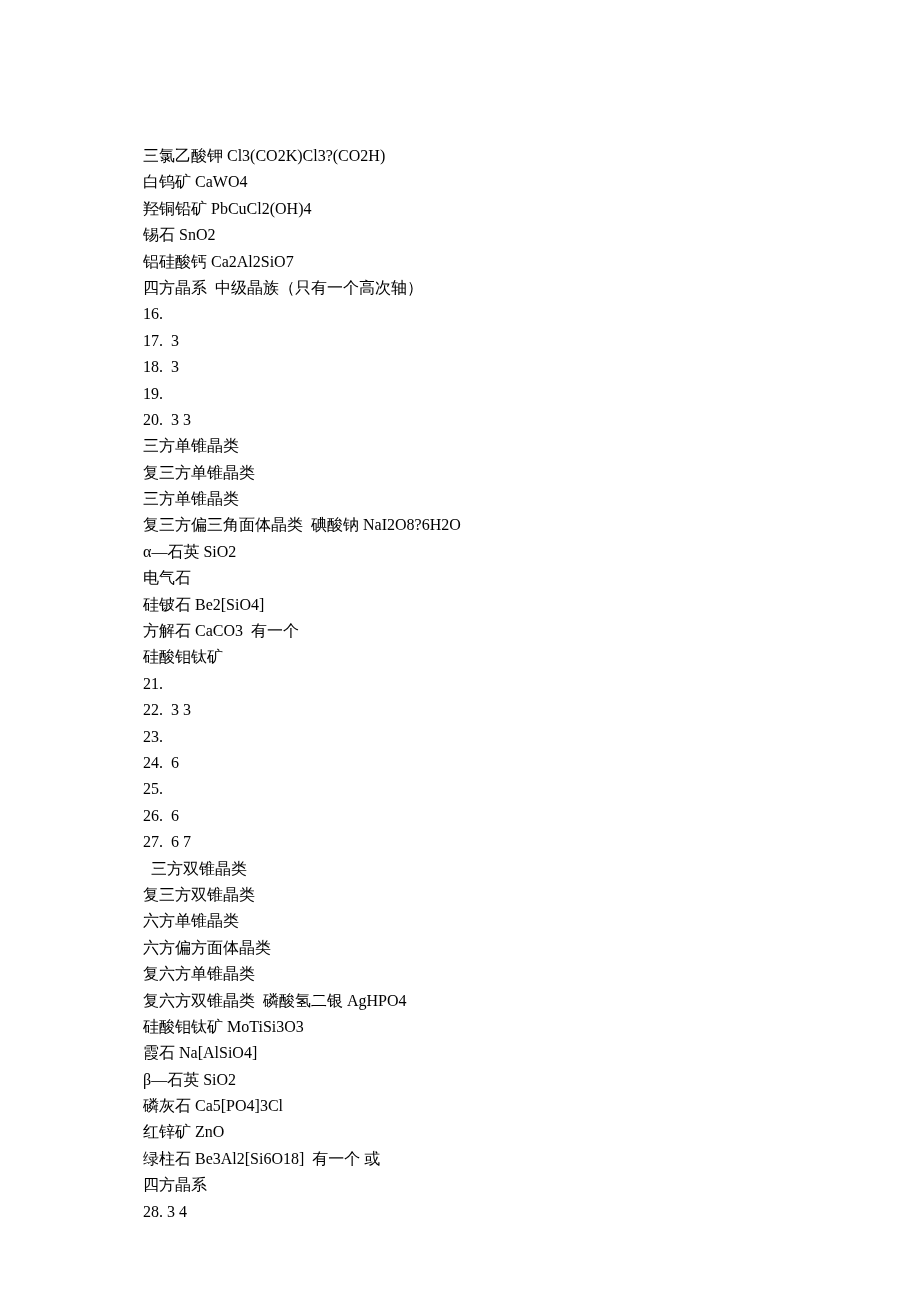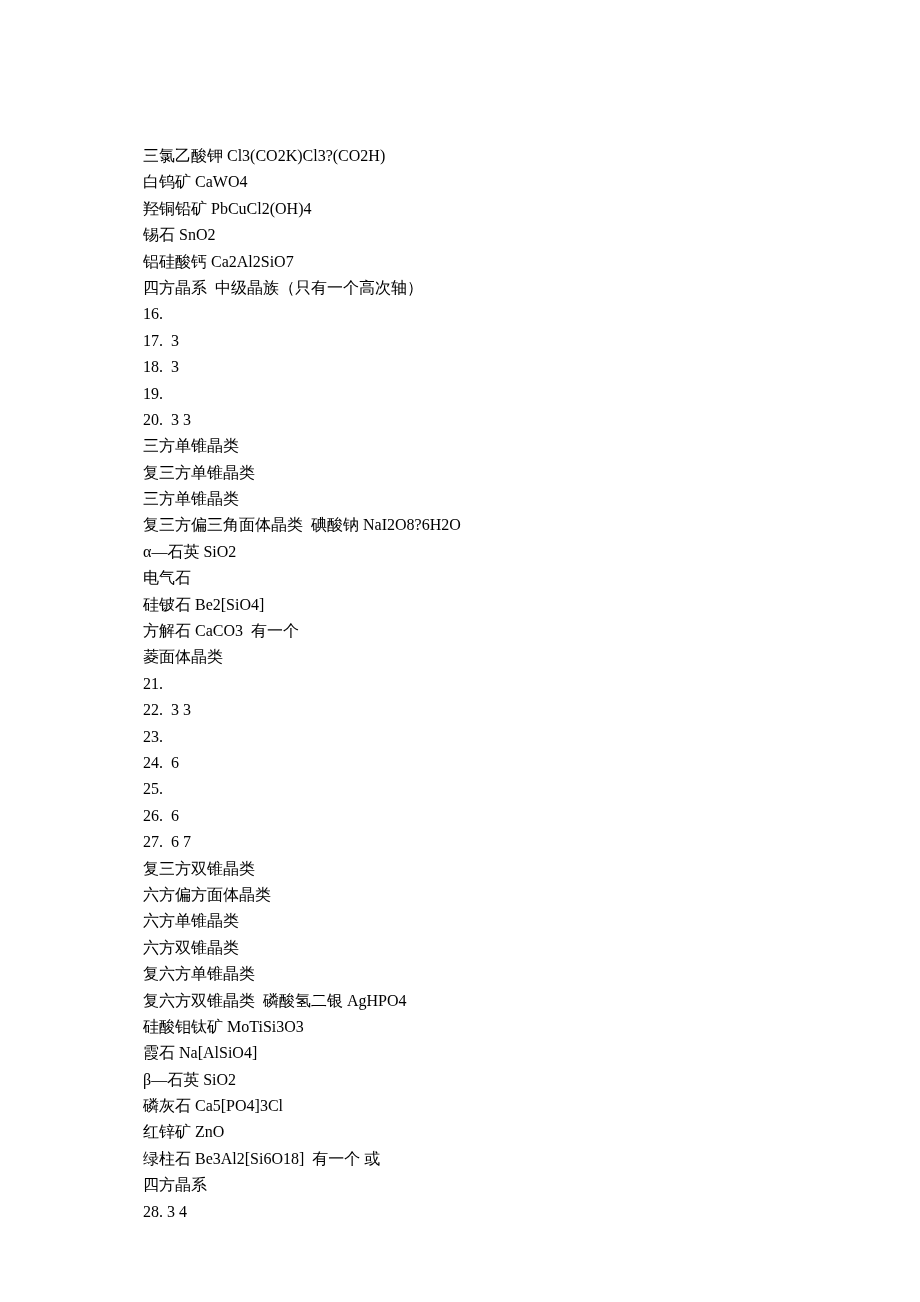--- a/index.html
+++ b/index.html
@@ -37,32 +37,32 @@
   <div class="line">19.</div>
   <div class="line">20.  3 3</div>
   <div class="line">三方单锥晶类</div>
   <div class="line">复三方单锥晶类</div>
   <div class="line">三方单锥晶类</div>
   <div class="line">复三方偏三角面体晶类  碘酸钠 NaI2O8?6H2O</div>
   <div class="line">α—石英 SiO2</div>
   <div class="line">电气石</div>
   <div class="line">硅铍石 Be2[SiO4]</div>
   <div class="line">方解石 CaCO3  有一个</div>
-  <div class="line">菱面体晶类</div>
+  <div class="line">硅酸钼钛矿</div>
   <div class="line">21.</div>
   <div class="line">22.  3 3</div>
   <div class="line">23.</div>
   <div class="line">24.  6</div>
   <div class="line">25.</div>
   <div class="line">26.  6</div>
   <div class="line">27.  6 7</div>
+  <div class="line">  三方双锥晶类</div>
   <div class="line">复三方双锥晶类</div>
+  <div class="line">六方单锥晶类</div>
   <div class="line">六方偏方面体晶类</div>
-  <div class="line">六方单锥晶类</div>
-  <div class="line">六方双锥晶类</div>
   <div class="line">复六方单锥晶类</div>
   <div class="line">复六方双锥晶类  磷酸氢二银 AgHPO4</div>
   <div class="line">硅酸钼钛矿 MoTiSi3O3</div>
   <div class="line">霞石 Na[AlSiO4]</div>
   <div class="line">β—石英 SiO2</div>
   <div class="line">磷灰石 Ca5[PO4]3Cl</div>
   <div class="line">红锌矿 ZnO</div>
   <div class="line">绿柱石 Be3Al2[Si6O18]  有一个 或</div>
   <div class="line">四方晶系</div>
   <div class="line">28. 3 4</div>

